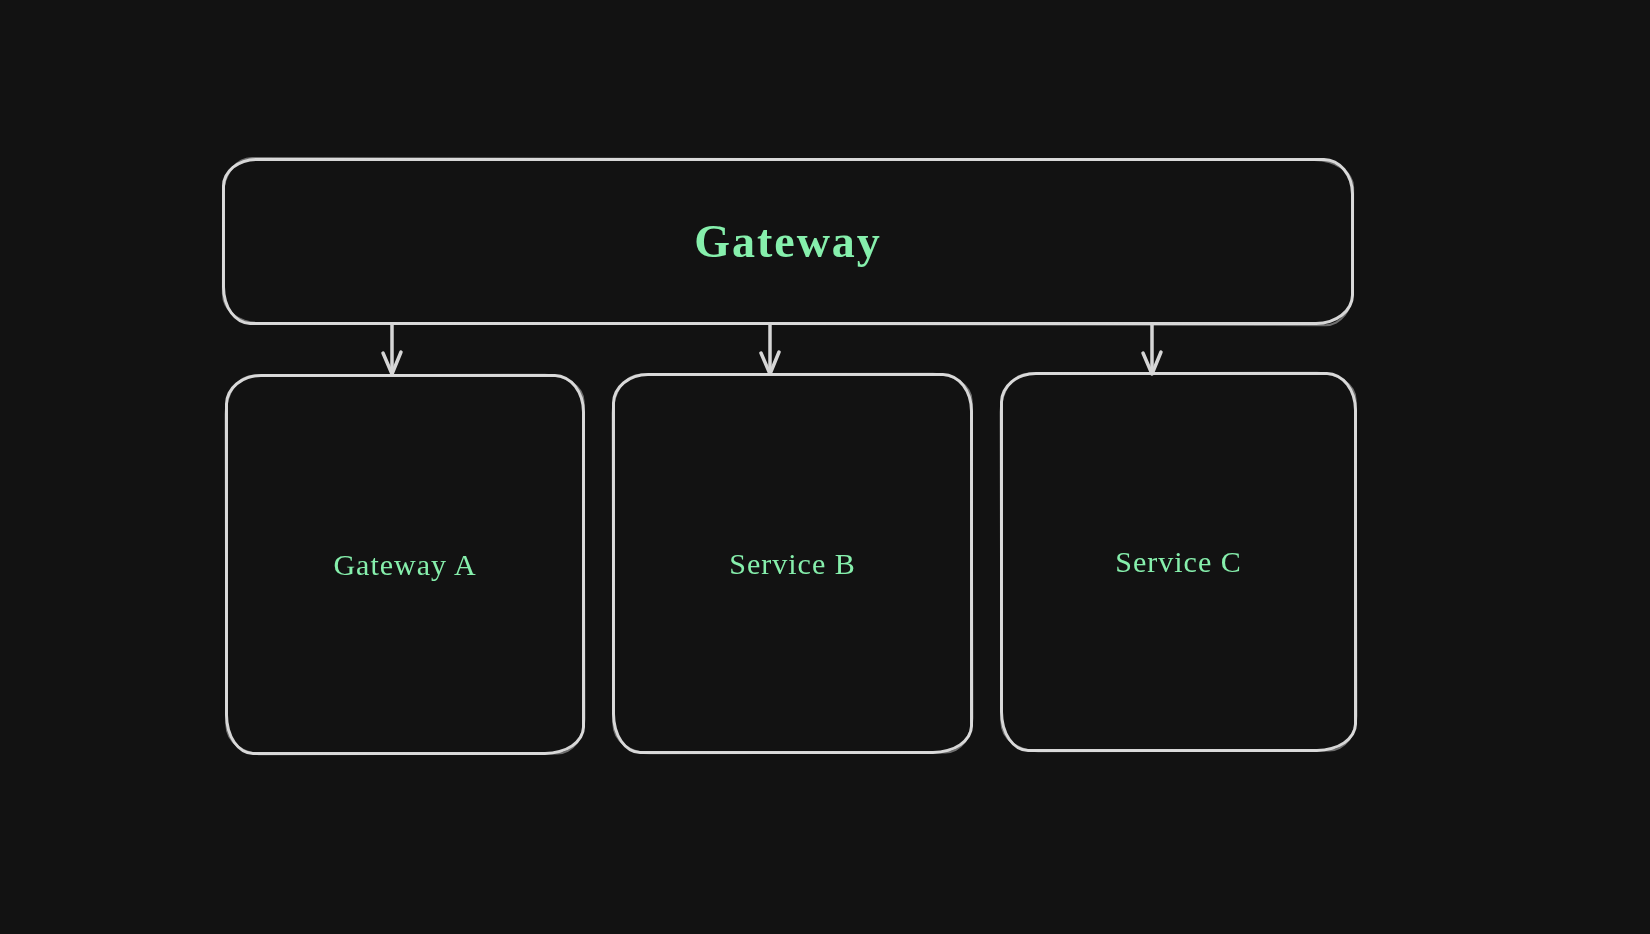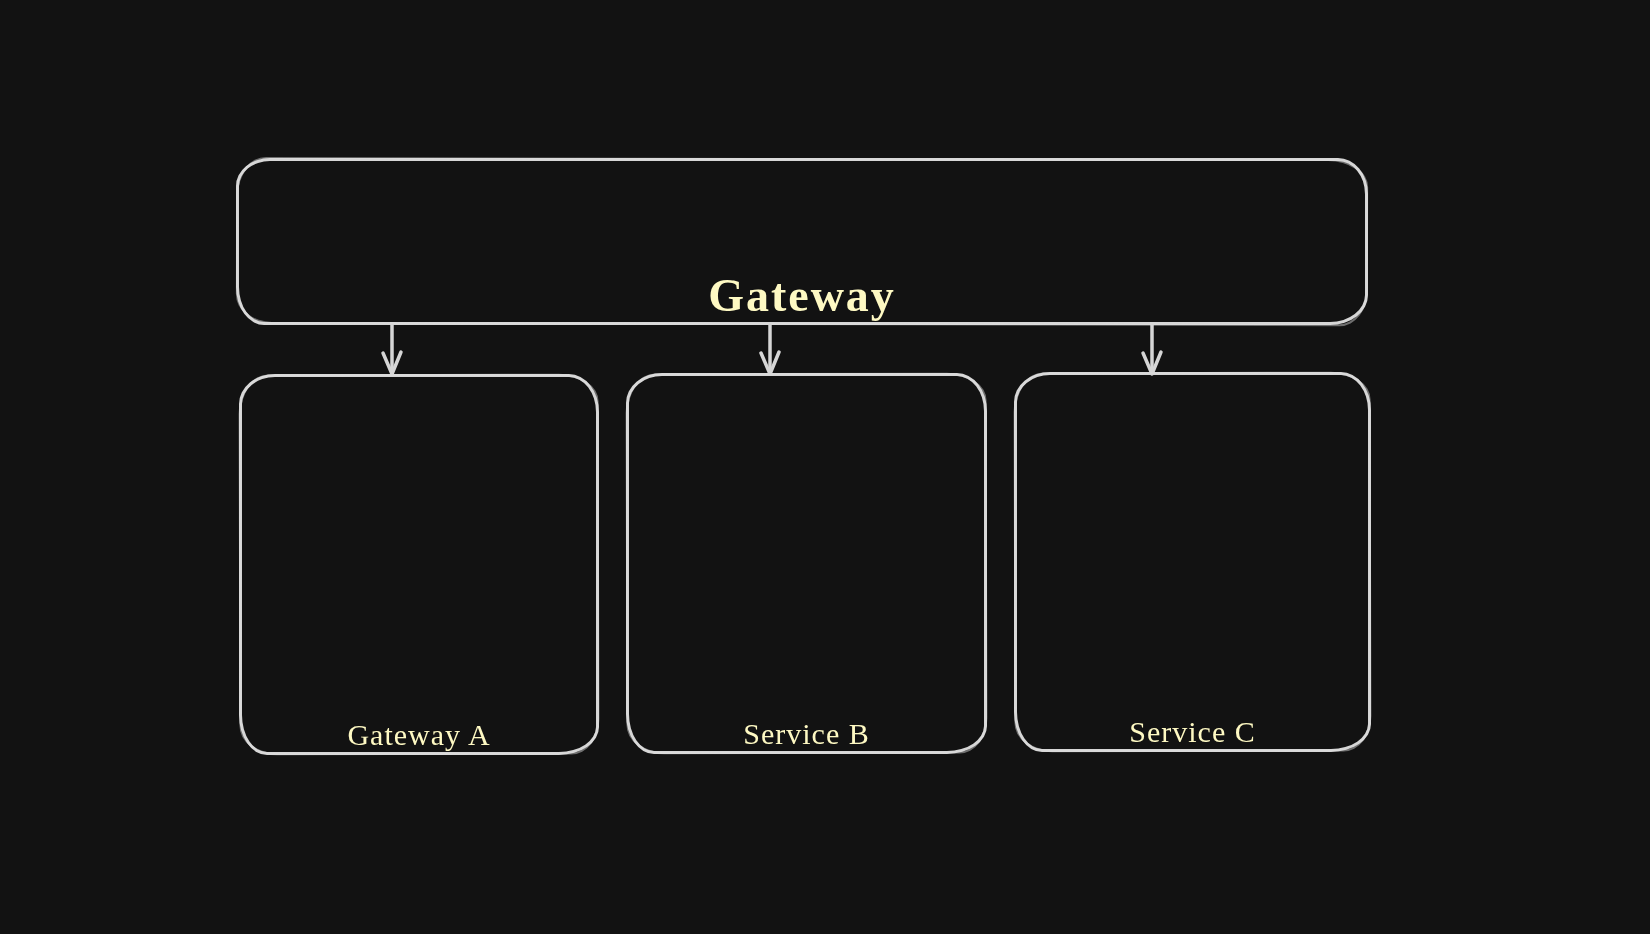--- a/index.html
+++ b/index.html
@@ -15,25 +15,24 @@
     position: relative;
   }
   .canvas {
     position: absolute;
     inset: 0;
   }
   .node {
     position: absolute;
     border: 3.5px solid #d6d6d6;
     display: flex;
-    align-items: flex-end;
+    align-items: center;
     justify-content: center;
-    color: #fef9c3;
+    color: #86efac;
     box-sizing: border-box;
-    margin-left: 14px;
   }
   
   .node::before {
     content: "";
     position: absolute;
     inset: -3px;
     border: 2.5px solid rgba(225,225,225,0.45);
     pointer-events: none;
   }
   .node-gateway {

